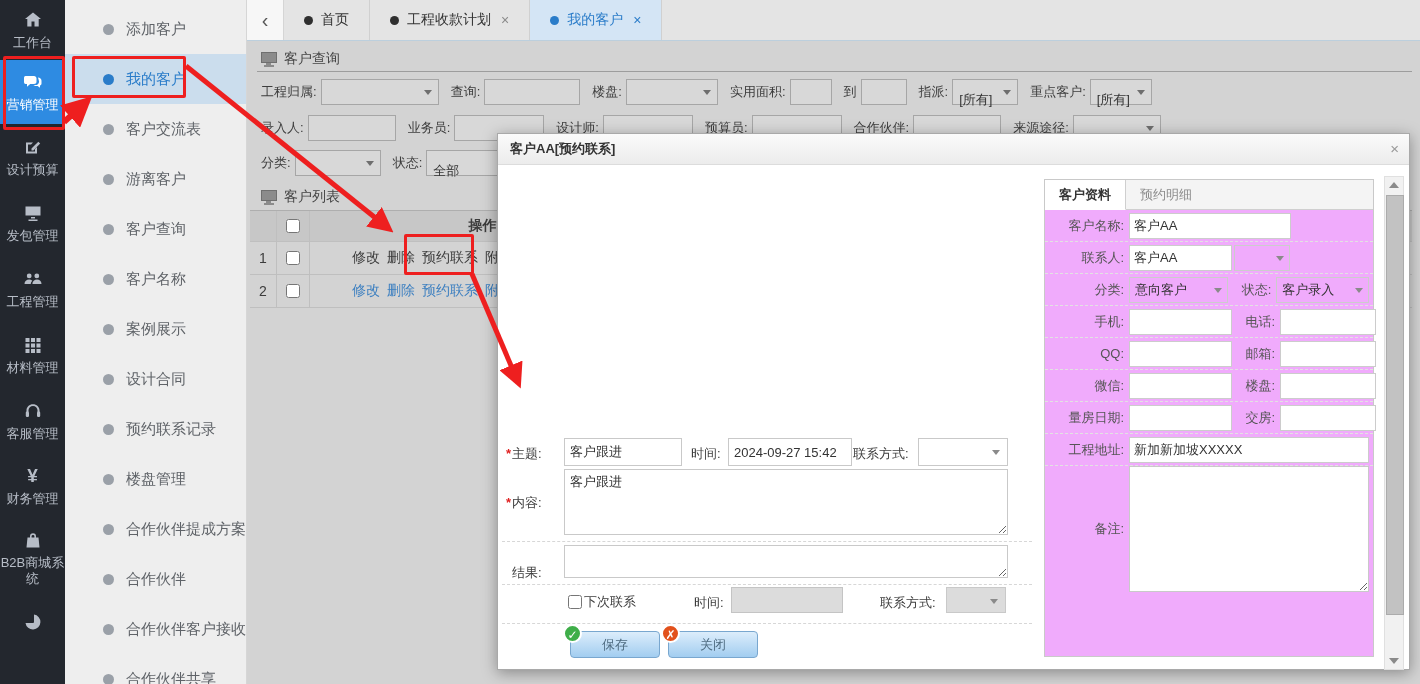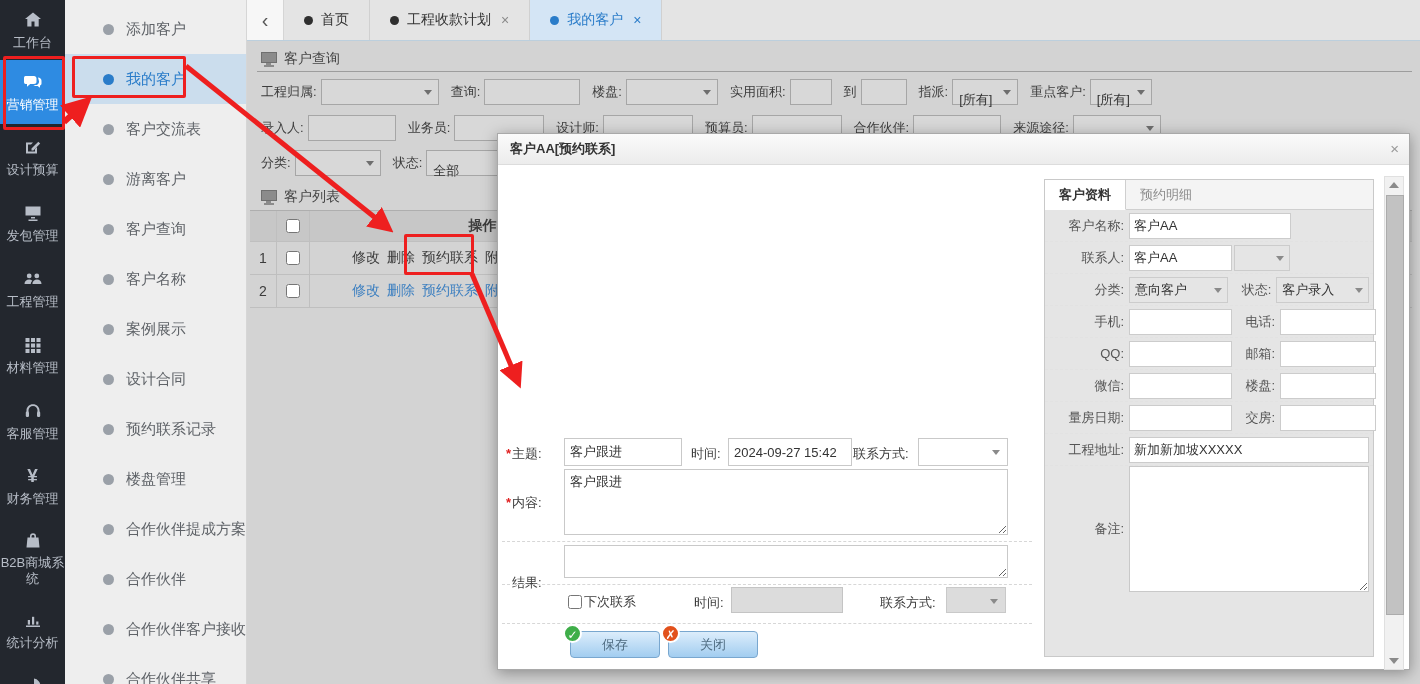--- a/index.html
+++ b/index.html
@@ -71,21 +71,21 @@
   .m-sel.dis{background:#dcdcdc;}
   .m-ta{position:absolute;border:1px solid #c9c9c9;font:13px "Liberation Sans",sans-serif;color:#333;padding:3px 5px;box-sizing:border-box;resize:both;}
   .dashsep{position:absolute;left:4px;width:530px;border-top:1px dashed #d7d7d7;}
   .ezbtn{position:absolute;width:88px;height:25px;border:1px solid #79a7cf;border-radius:4px;
          background:linear-gradient(#dcedfb,#a2cdf0);color:#4e6b80;font-size:13px;display:flex;align-items:center;justify-content:center;cursor:pointer;}
   .ezbtn .bico{position:absolute;left:-8px;top:-8px;width:19px;height:19px;border-radius:50%;color:#fff;font-size:12px;line-height:19px;
                text-align:center;border:2px solid #fff;box-sizing:border-box;}
   .bico.ok{background:#3fae49;}
   .bico.no{background:#e2511c;}
   
-  .cpanel{position:absolute;left:546px;top:45px;width:330px;height:478px;border:1px solid #c9c9c9;box-sizing:border-box;background:#e5e5e5;}
+  .cpanel{position:absolute;left:546px;top:45px;width:330px;height:478px;border:1px solid #c9c9c9;box-sizing:border-box;background:#f0abfc;}
   .cp-tabs{display:flex;height:29px;background:#f4f4f4;border-bottom:1px solid #cfcfcf;}
   .cp-tab{padding:0 14px;display:flex;align-items:center;font-size:13px;color:#8b8b8b;cursor:pointer;}
   .cp-tab.active{background:#fff;color:#333;font-weight:bold;border-right:1px solid #cfcfcf;margin-bottom:-1px;border-bottom:1px solid #fff;}
   .cprow{display:flex;align-items:center;min-height:31px;border-bottom:1px dashed #e2e2e2;padding-right:4px;}
   .cprow:last-child{border-bottom:none;}
   .cprow .cl{width:84px;flex:none;text-align:right;font-size:13px;color:#555;padding-right:5px;box-sizing:border-box;}
   .cprow .cl2{width:48px;flex:none;text-align:right;font-size:13px;color:#555;padding-right:5px;box-sizing:border-box;}
   .ci{border:1px solid #ccc;height:26px;box-sizing:border-box;font:13px "Liberation Sans",sans-serif;padding:0 4px;color:#333;}
   .csel{position:relative;border:1px solid #ccc;height:26px;box-sizing:border-box;display:flex;align-items:center;padding:0 18px 0 5px;font-size:13px;color:#333;cursor:pointer;}
   .csel .arr{position:absolute;right:5px;top:10px;width:0;height:0;border-left:4px solid transparent;border-right:4px solid transparent;border-top:5px solid #8a8a8a;}
@@ -159,29 +159,20 @@
     <div class="rail-item" style="height:64px">
       <span class="yen-glyph">¥</span>
       <span>财务管理</span>
     </div>
     <div class="rail-item" style="height:80px">
       <svg width="20" height="20" viewBox="0 0 20 20" fill="currentColor">
           <path d="M4.5 7.5h11l1 10h-13z"></path>
           <path d="M7 8V6.3a3 3 0 016 0V8h-1.6V6.3a1.4 1.4 0 00-2.8 0V8z"></path>
         </svg>
       <span>B2B商城系统</span>
-    </div>
-    <div class="rail-item" style="height:64px">
-      <svg width="20" height="20" viewBox="0 0 20 20" fill="currentColor">
-          <path d="M3 15.5h14V17H3z"></path>
-          <rect x="4.8" y="10" width="2.2" height="4.6"></rect>
-          <rect x="9" y="6.8" width="2.2" height="7.8"></rect>
-          <rect x="13.2" y="11.5" width="2.2" height="3.1"></rect>
-        </svg>
-      <span>统计分析</span>
     </div>
     <div class="rail-item" style="height:48px">
       <svg width="20" height="20" viewBox="0 0 20 20" fill="currentColor">
           <path d="M11 2.5A7.5 7.5 0 1 1 2.5 11H10a1 1 0 0 0 1-1z"></path>
         </svg>
     </div>
   </aside>
 
   <nav class="menu" style="padding-top:4px;box-sizing:border-box;">
     <div class="menu-item">
@@ -390,21 +381,21 @@
     <input class="m-inp" style="left: 230px; top: 304px; width: 124px;" value="2024-09-27 15:42">
     <span class="mlabel" style="left:355px;top:311px;">联系方式:</span>
     <div class="m-sel" style="left:420px;top:304px;width:90px;">
         <span class="arr"></span>
       </div>
 
     <span class="mlabel" style="left:8px;top:360px;"><b class="req">*</b><span>内容:</span></span>
     <textarea class="m-ta" style="left: 66px; top: 335px; width: 444px; height: 66px;">客户跟进</textarea>
 
     <div class="dashsep" style="top:407px;"></div>
-    <span class="mlabel" style="left:14px;top:440px;">结果:</span>
+    <span class="mlabel" style="left:14px;top:430px;">结果:</span>
     <textarea class="m-ta" style="left: 66px; top: 411px; width: 444px; height: 33px;"></textarea>
 
     <div class="dashsep" style="top:450px;"></div>
     <span class="mlabel" style="left:70px;top:459px;display:flex;align-items:center;gap:2px;">
         <input type="checkbox" style="">
         <span>下次联系</span>
       </span>
     <span class="mlabel" style="left:196px;top:460px;">时间:</span>
     <input class="m-inp dis" style="left: 233px; top: 453px; width: 112px; height: 26px;" disabled="">
     <span class="mlabel" style="left:382px;top:460px;">联系方式:</span>

